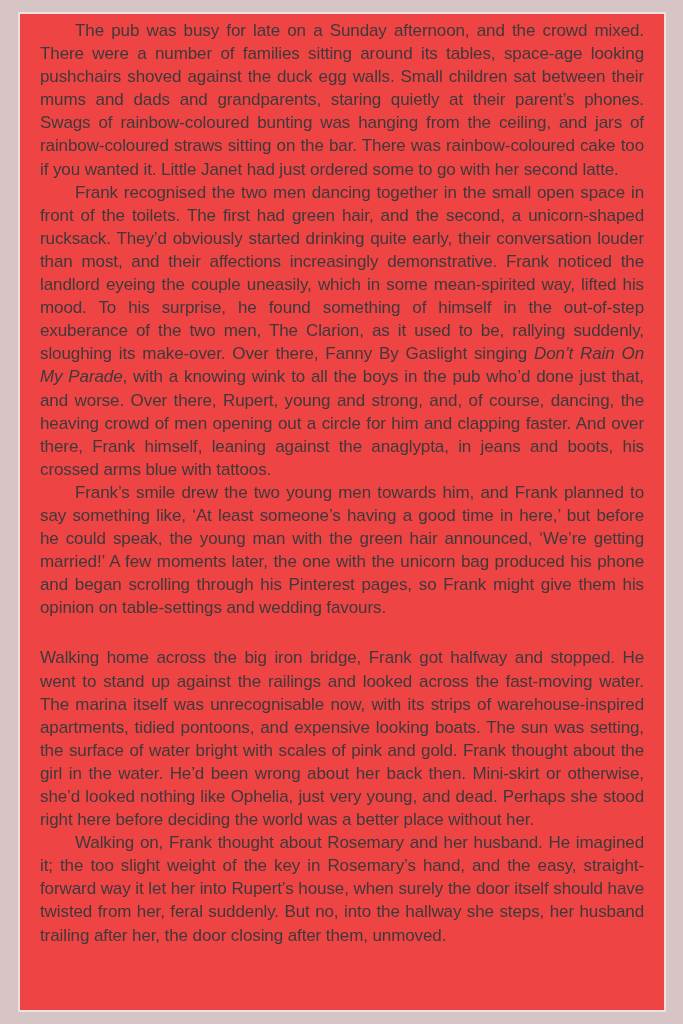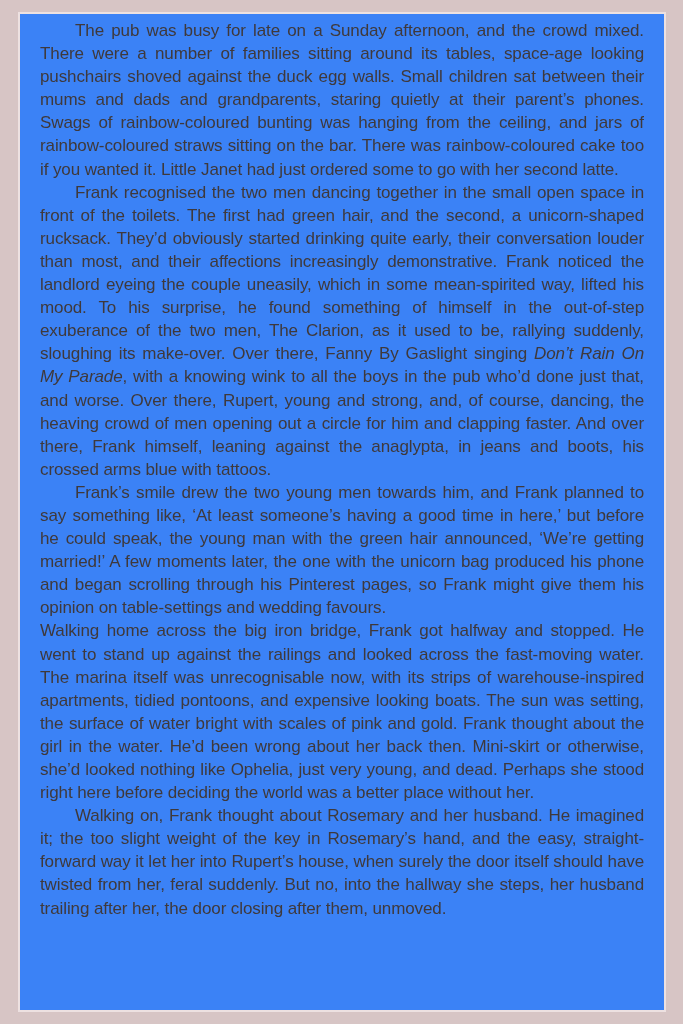--- a/index.html
+++ b/index.html
@@ -14,37 +14,38 @@
     font-family: "Liberation Sans", "DejaVu Sans", sans-serif;
     overflow: hidden;
   }
   .panel {
     position: absolute;
     left: 18px;
     top: 12px;
     width: 648px;
     height: 1000px;
     box-sizing: border-box;
-    background: #3b82f6;
+    background: #ef4444;
     border: 2px solid #ede1e1;
     padding: 5px 20px 0 20px;
     overflow: hidden;
   }
   p.para {
     margin: 0;
     font-size: 17px;
     line-height: 23.1px;
     letter-spacing: -0.1px;
     color: #3f393b;
     text-align: justify;
   }
   p.para.indent {
     text-indent: 35px;
   }
   p.para.section-break {
+    margin-top: 27px;
   }
   .song {
     font-style: italic;
   }
 </style>
 </head>
 <body>
 
 <div class="panel">
   <p class="para indent">The pub was busy for late on a Sunday afternoon, and the crowd mixed. There were a number of families sitting around its tables, space-age looking pushchairs shoved against the duck egg walls.  Small children sat between their mums and dads and grandparents, staring quietly at their parent’s phones.  Swags of rainbow-coloured bunting was hanging from the ceiling, and jars of rainbow-coloured straws sitting on the bar. There was rainbow-coloured cake too if you wanted it.  Little Janet had just ordered some to go with her second latte.</p>

